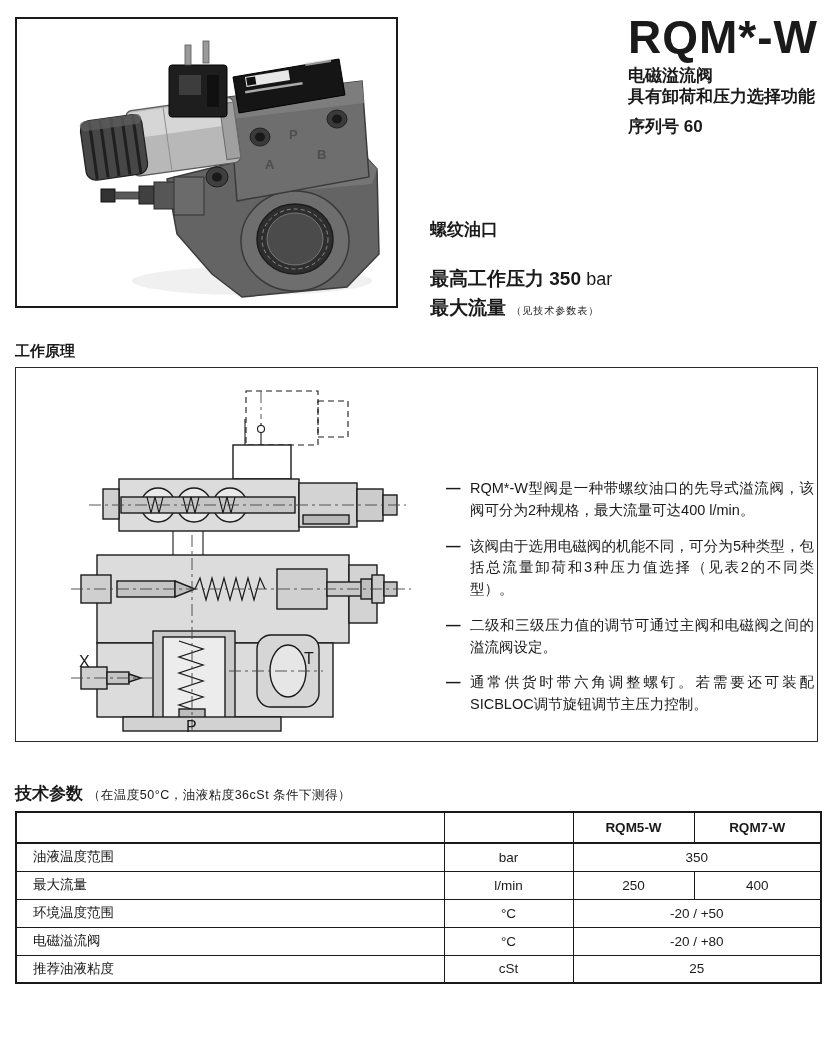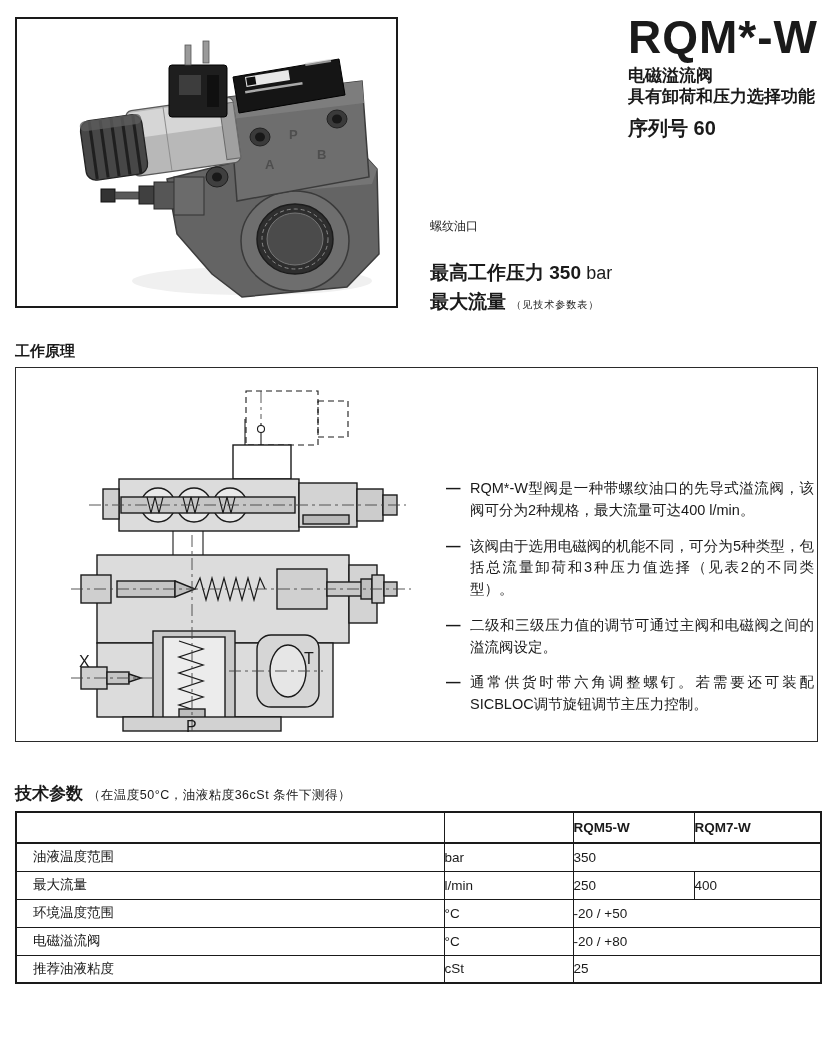--- a/index.html
+++ b/index.html
@@ -9,23 +9,23 @@
     overflow:hidden;
   }
   
   .photo-frame{
     position:absolute;left:15px;top:17px;width:383px;height:291px;
     border:2px solid #1a1a1a;background:#ffffff;box-sizing:border-box;
   }
   .title-block{position:absolute;right:12px;top:14px;text-align:left;}
   .product-code{font-size:46px;font-weight:bold;letter-spacing:1px;line-height:1.0;}
   .subtitle{font-size:17px;font-weight:bold;line-height:1.22;margin-top:6px;}
-  .series{font-size:20px;font-weight:bold;margin-top:8px;}
+  .series{font-size:17px;font-weight:bold;margin-top:8px;}
   .info-block{position:absolute;left:430px;top:218px;}
-  .ports-label{font-size:12px;font-weight:normal;}
+  .ports-label{font-size:17px;font-weight:bold;}
   .spec-line{margin-top:24px;font-size:19px;font-weight:bold;line-height:1.5;}
   .spec-line .unit{font-weight:normal;font-size:18px;}
   .spec-line .note{font-weight:normal;font-size:10px;letter-spacing:1px;}
   
   .section-heading{position:absolute;left:15px;font-size:15px;font-weight:bold;}
   .wp-heading{top:342px;}
   .wp-box{
     position:absolute;left:15px;top:367px;width:803px;height:375px;
     border:1px solid #2a2a2a;box-sizing:border-box;background:#fff;
   }
@@ -36,21 +36,21 @@
   .bullet .dash{position:absolute;left:0;top:0;font-weight:bold;}
   
   .ts-heading{top:782px;font-size:17px;}
   .ts-heading .cond{font-weight:normal;font-size:12.5px;letter-spacing:.5px;}
   table.specs{
     position:absolute;left:15px;top:811px;width:805px;
     border-collapse:collapse;table-layout:fixed;font-size:13.5px;
   }
   table.specs td,table.specs th{
     border:1px solid #1a1a1a;height:28px;padding:0;box-sizing:border-box;
-    font-weight:normal;text-align:left;vertical-align:middle;
+    font-weight:normal;text-align:center;vertical-align:middle;
   }
   table.specs .lbl{text-align:left;padding-left:16px;}
   table.specs th{font-weight:bold;}
   table.specs tr.hdr td, table.specs tr.hdr th{height:31px;border-bottom:2px solid #1a1a1a;}
   table.specs{border:2px solid #1a1a1a;}
   table.specs tr.hdr td{border-top:2px solid #1a1a1a;}
 </style>
 </head>
 <body>
 

